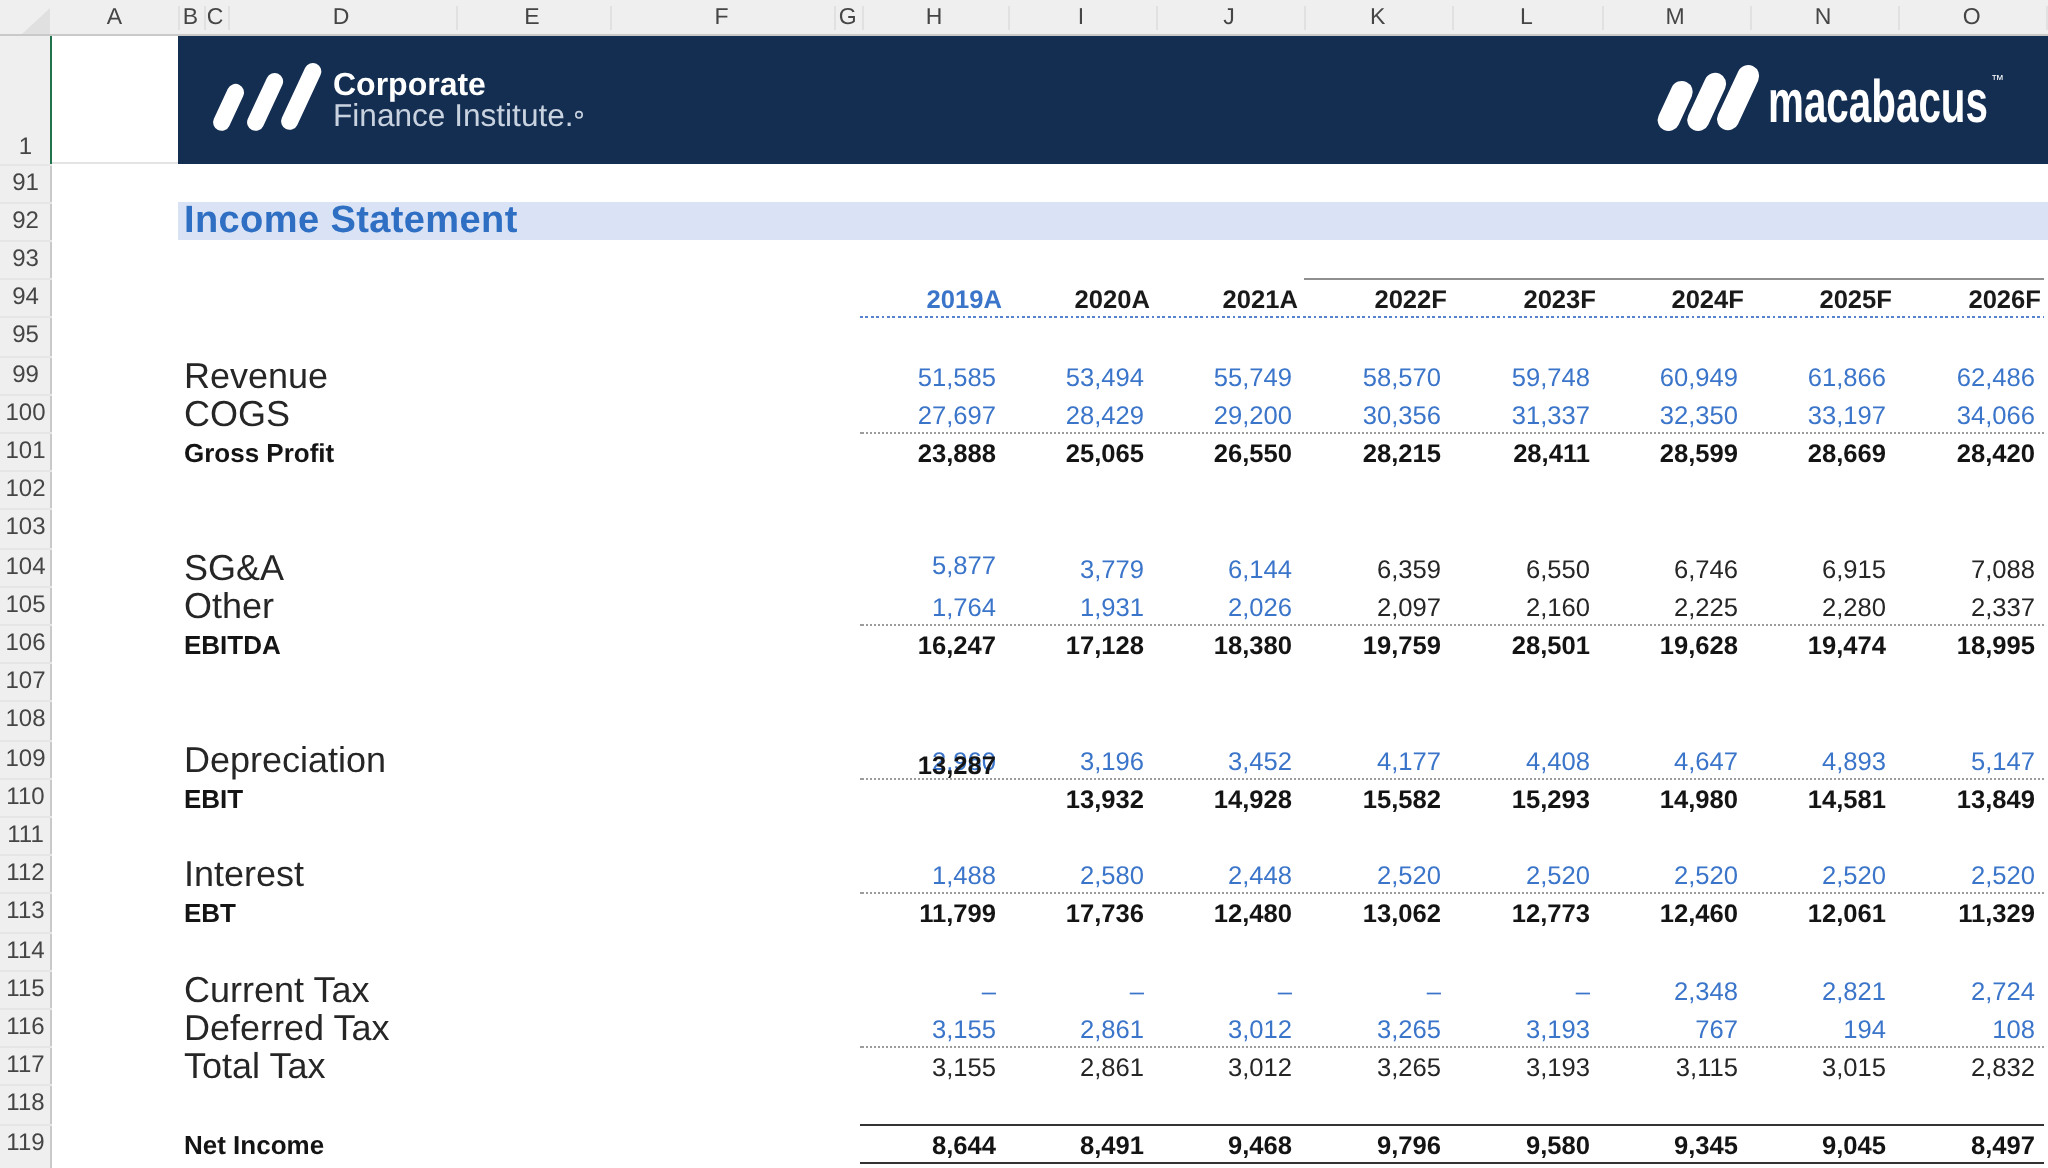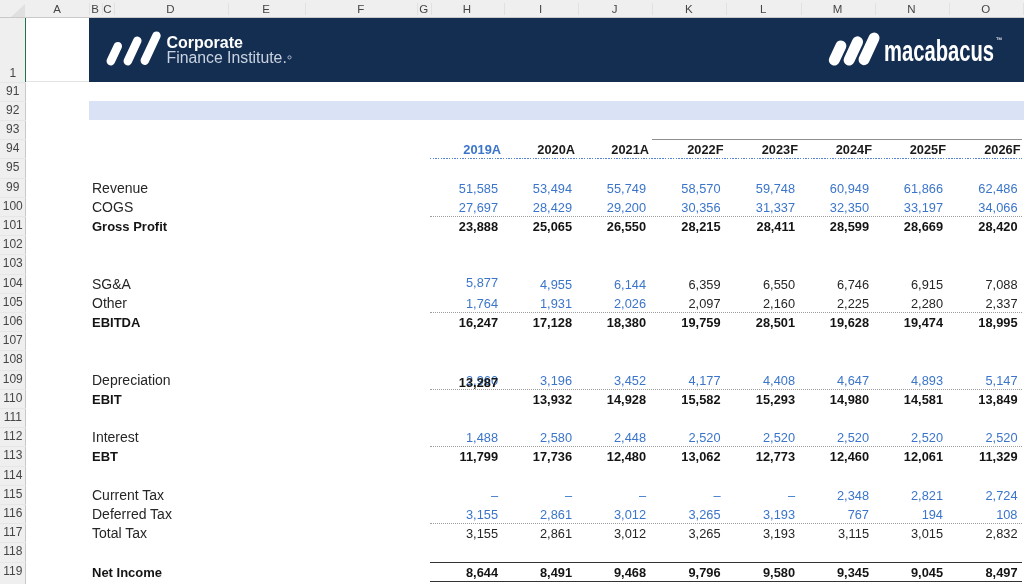--- a/index.html
+++ b/index.html
@@ -30,21 +30,21 @@
   font-size:19px; font-weight:bold; color:#2f6fc3; letter-spacing:0.2px; }
 #note { position:absolute; left:92px; top:140.1px; font-size:11.5px;
   font-style:italic; color:#3a3a3a; line-height:19.2px; }
 .cell { position:absolute; height:19.2px; line-height:19.2px; text-align:right;
   font-size:12.8px; }
 .b { color:#3b75ca; }
 .k { color:#262626; }
 .t { color:#141414; font-weight:bold; }
 .yb { color:#3b75ca; font-weight:bold; }
 .yk { color:#1a1a1a; font-weight:bold; }
-.lbl { position:absolute; height:19.2px; line-height:19.2px; font-size:14px;
+.lbl { position:absolute; height:19.2px; line-height:19.2px; font-size:18px;
   color:#262626; white-space:nowrap; }
 .lblb { position:absolute; height:19.2px; line-height:19.2px; font-size:13px;
   color:#141414; font-weight:bold; white-space:nowrap; }
 </style></head>
 <body>
 <div id="page">
 <div id="navy"></div>
 <svg id="cfilogo" style="position:absolute;left:100px;top:28px;opacity:0.999" width="200" height="42" viewBox="0 0 200 42">
   <g fill="#ffffff">
     <rect x="4.75" y="12" width="8.5" height="25" rx="4.25" transform="rotate(25 9 37)"></rect>
@@ -58,20 +58,21 @@
 <svg id="maclogo" style="position:absolute;left:820px;top:28px;opacity:0.999" width="190" height="42" viewBox="0 0 190 42">
   <g fill="#ffffff">
     <rect x="6.5" y="10.5" width="11" height="26.5" rx="5.5" transform="rotate(25 12 37)"></rect>
     <rect x="21.3" y="6" width="11" height="31" rx="5.5" transform="rotate(25 26.8 37)"></rect>
     <rect x="36.2" y="1.8" width="11" height="34.8" rx="5.5" transform="rotate(25 41.7 36.6)"></rect>
   </g>
   <text x="64" y="33.2" font-family="Liberation Sans,sans-serif" font-size="30" font-weight="bold" fill="#ffffff" textLength="110" lengthAdjust="spacingAndGlyphs">macabacus</text>
   <text x="175.5" y="14.2" font-family="Liberation Sans,sans-serif" font-size="6.5" fill="#ffffff">™</text>
 </svg>
 <div id="titlebg"></div>
+<div id="title">Income Statement</div>
 <div class="cell yb" style="left:430.5px;top:140.1px;width:70.5px">2019A</div>
 <div class="cell yk" style="left:503.5px;top:140.1px;width:71.5px">2020A</div>
 <div class="cell yk" style="left:577.5px;top:140.1px;width:71.5px">2021A</div>
 <div class="cell yk" style="left:651.5px;top:140.1px;width:72.0px">2022F</div>
 <div class="cell yk" style="left:726px;top:140.1px;width:72.0px">2023F</div>
 <div class="cell yk" style="left:800.5px;top:140.1px;width:71.5px">2024F</div>
 <div class="cell yk" style="left:874.5px;top:140.1px;width:71.5px">2025F</div>
 <div class="cell yk" style="left:948.5px;top:140.1px;width:72.0px">2026F</div>
 <div class="lbl" style="left:92px;top:178.5px">Revenue</div>
 <div class="cell b" style="left:430.5px;top:178.5px;width:67.5px">51,585</div>
@@ -95,21 +96,21 @@
 <div class="cell t" style="left:430.5px;top:216.9px;width:67.5px">23,888</div>
 <div class="cell t" style="left:503.5px;top:216.9px;width:68.5px">25,065</div>
 <div class="cell t" style="left:577.5px;top:216.9px;width:68.5px">26,550</div>
 <div class="cell t" style="left:651.5px;top:216.9px;width:69.0px">28,215</div>
 <div class="cell t" style="left:726px;top:216.9px;width:69.0px">28,411</div>
 <div class="cell t" style="left:800.5px;top:216.9px;width:68.5px">28,599</div>
 <div class="cell t" style="left:874.5px;top:216.9px;width:68.5px">28,669</div>
 <div class="cell t" style="left:948.5px;top:216.9px;width:69.0px">28,420</div>
 <div class="lbl" style="left:92px;top:274.5px">SG&amp;A</div>
 <div class="cell b" style="left:430.5px;top:273px;width:67.5px">5,877</div>
-<div class="cell b" style="left:503.5px;top:274.5px;width:68.5px">4,955</div>
+<div class="cell b" style="left:503.5px;top:274.5px;width:68.5px">3,779</div>
 <div class="cell b" style="left:577.5px;top:274.5px;width:68.5px">6,144</div>
 <div class="cell k" style="left:651.5px;top:274.5px;width:69.0px">6,359</div>
 <div class="cell k" style="left:726px;top:274.5px;width:69.0px">6,550</div>
 <div class="cell k" style="left:800.5px;top:274.5px;width:68.5px">6,746</div>
 <div class="cell k" style="left:874.5px;top:274.5px;width:68.5px">6,915</div>
 <div class="cell k" style="left:948.5px;top:274.5px;width:69.0px">7,088</div>
 <div class="lbl" style="left:92px;top:293.7px">Other</div>
 <div class="cell b" style="left:430.5px;top:293.7px;width:67.5px">1,764</div>
 <div class="cell b" style="left:503.5px;top:293.7px;width:68.5px">1,931</div>
 <div class="cell b" style="left:577.5px;top:293.7px;width:68.5px">2,026</div>

